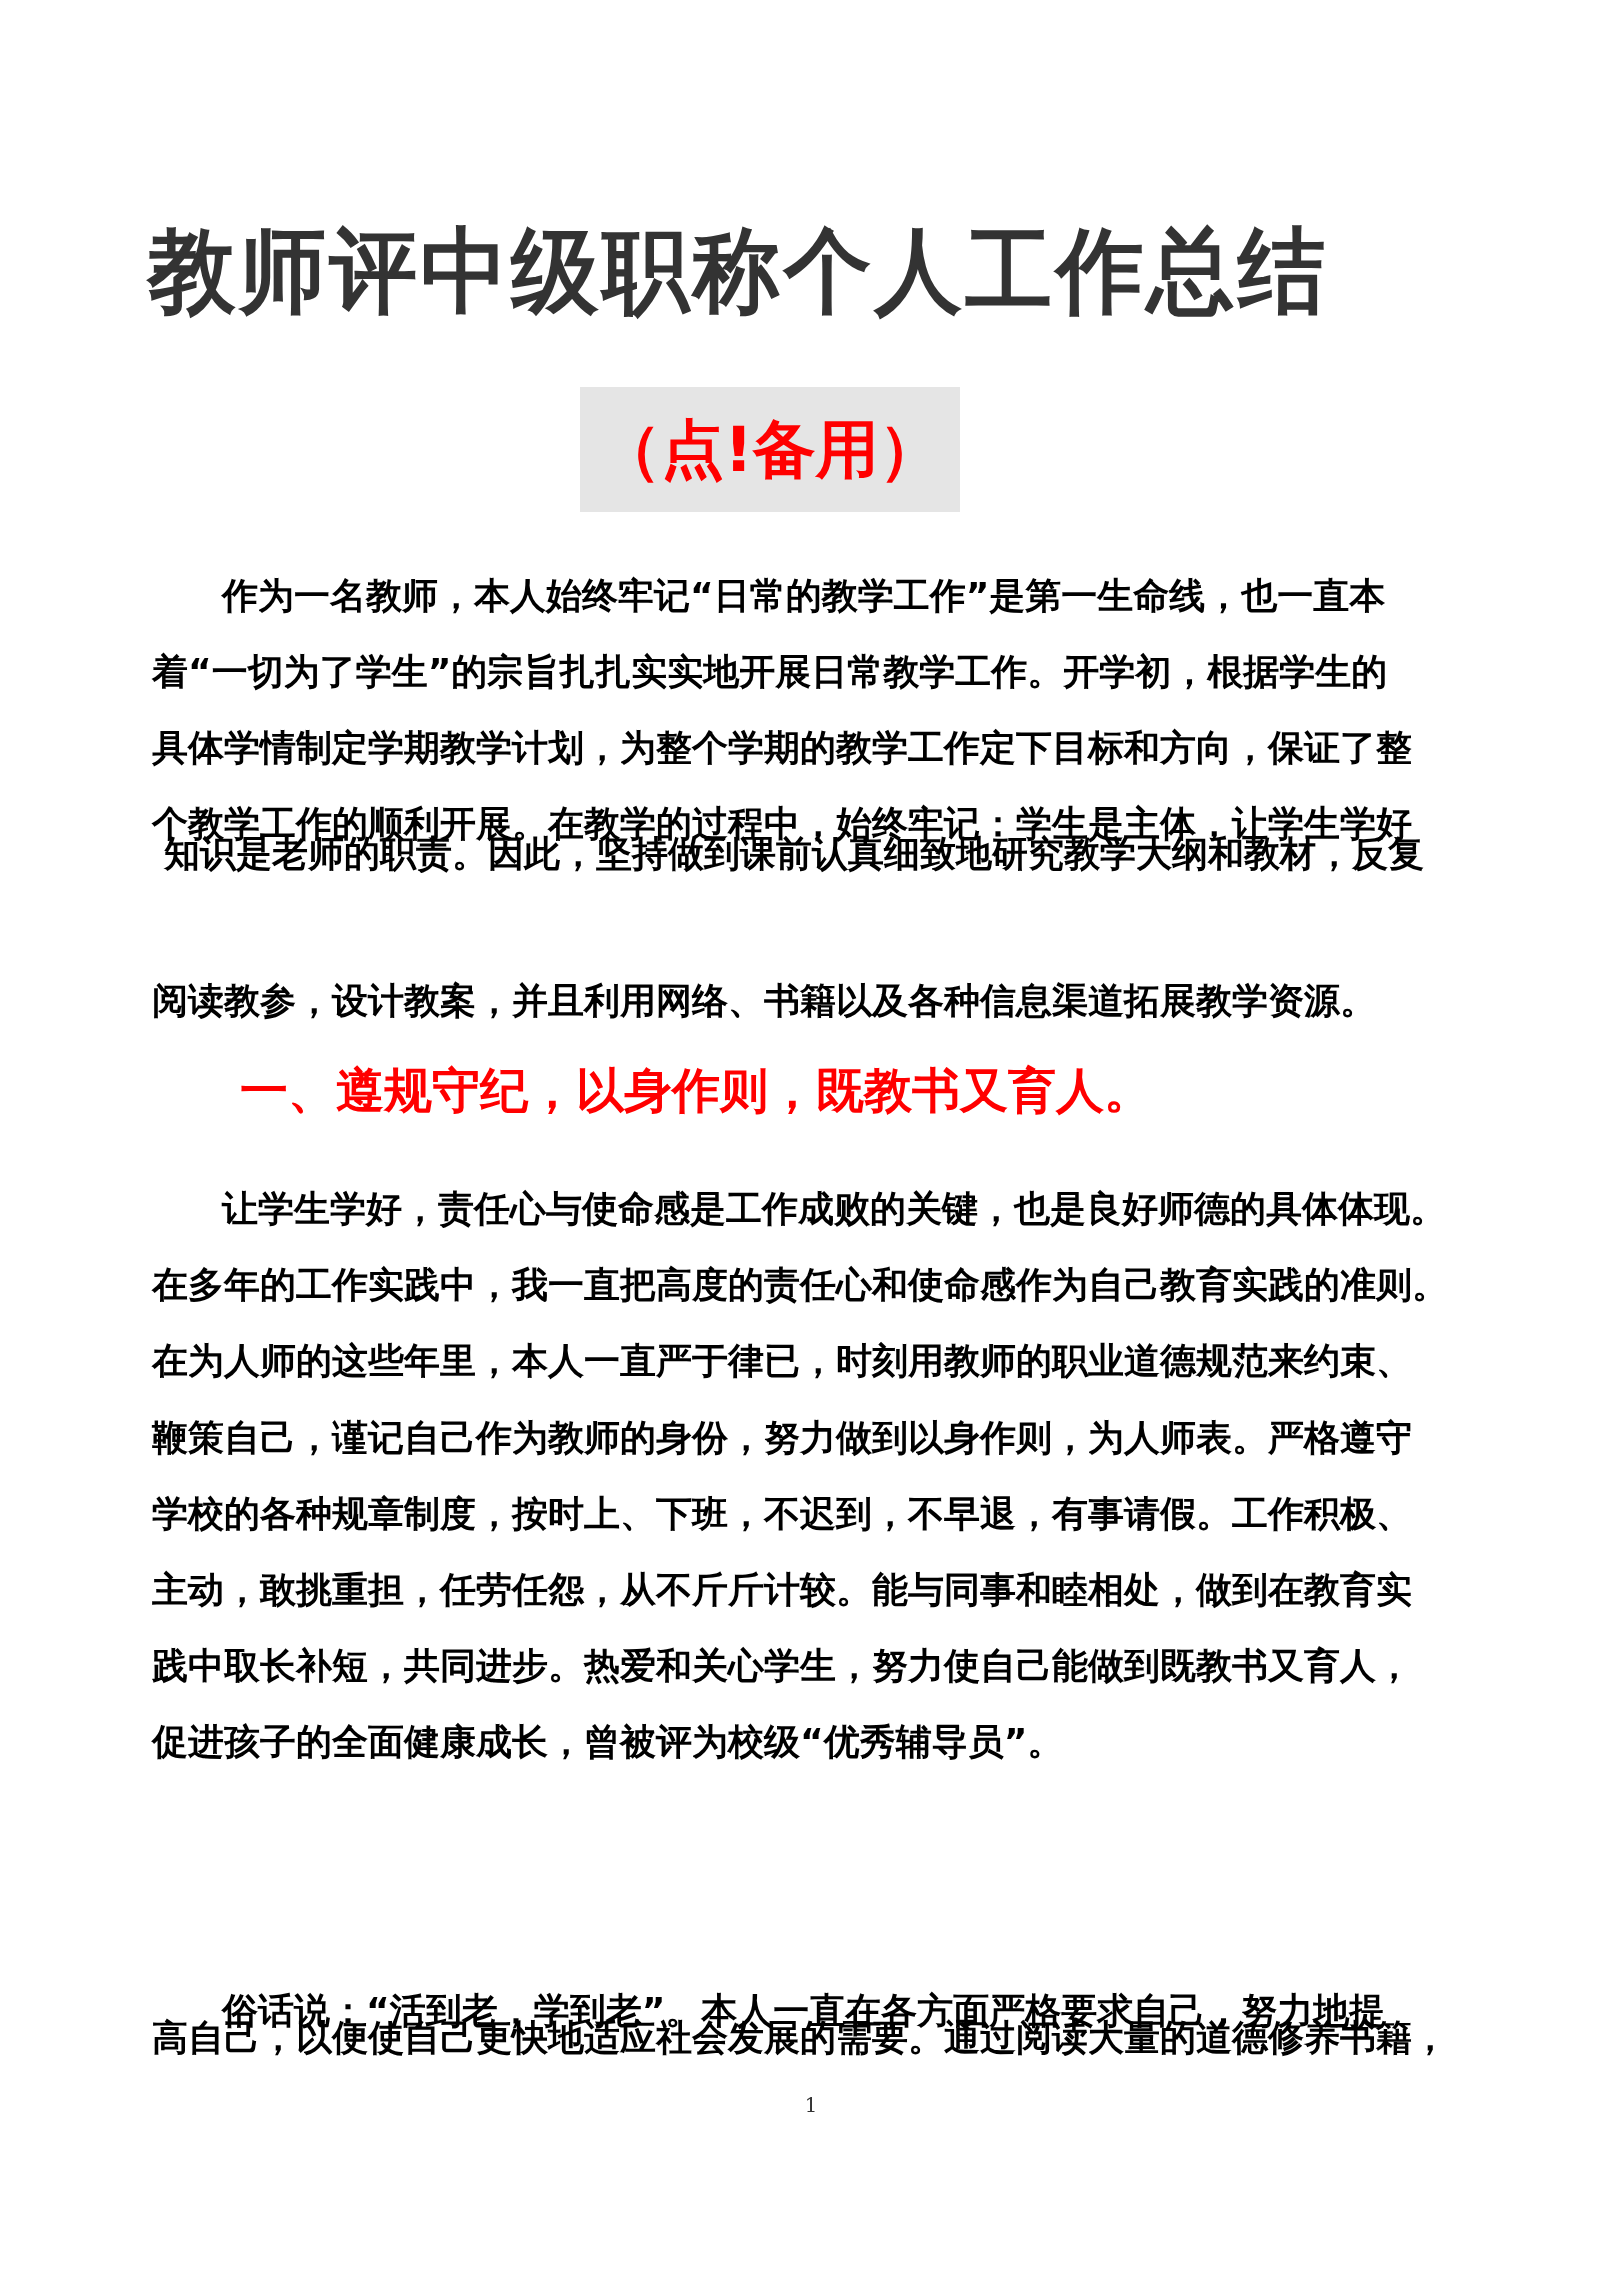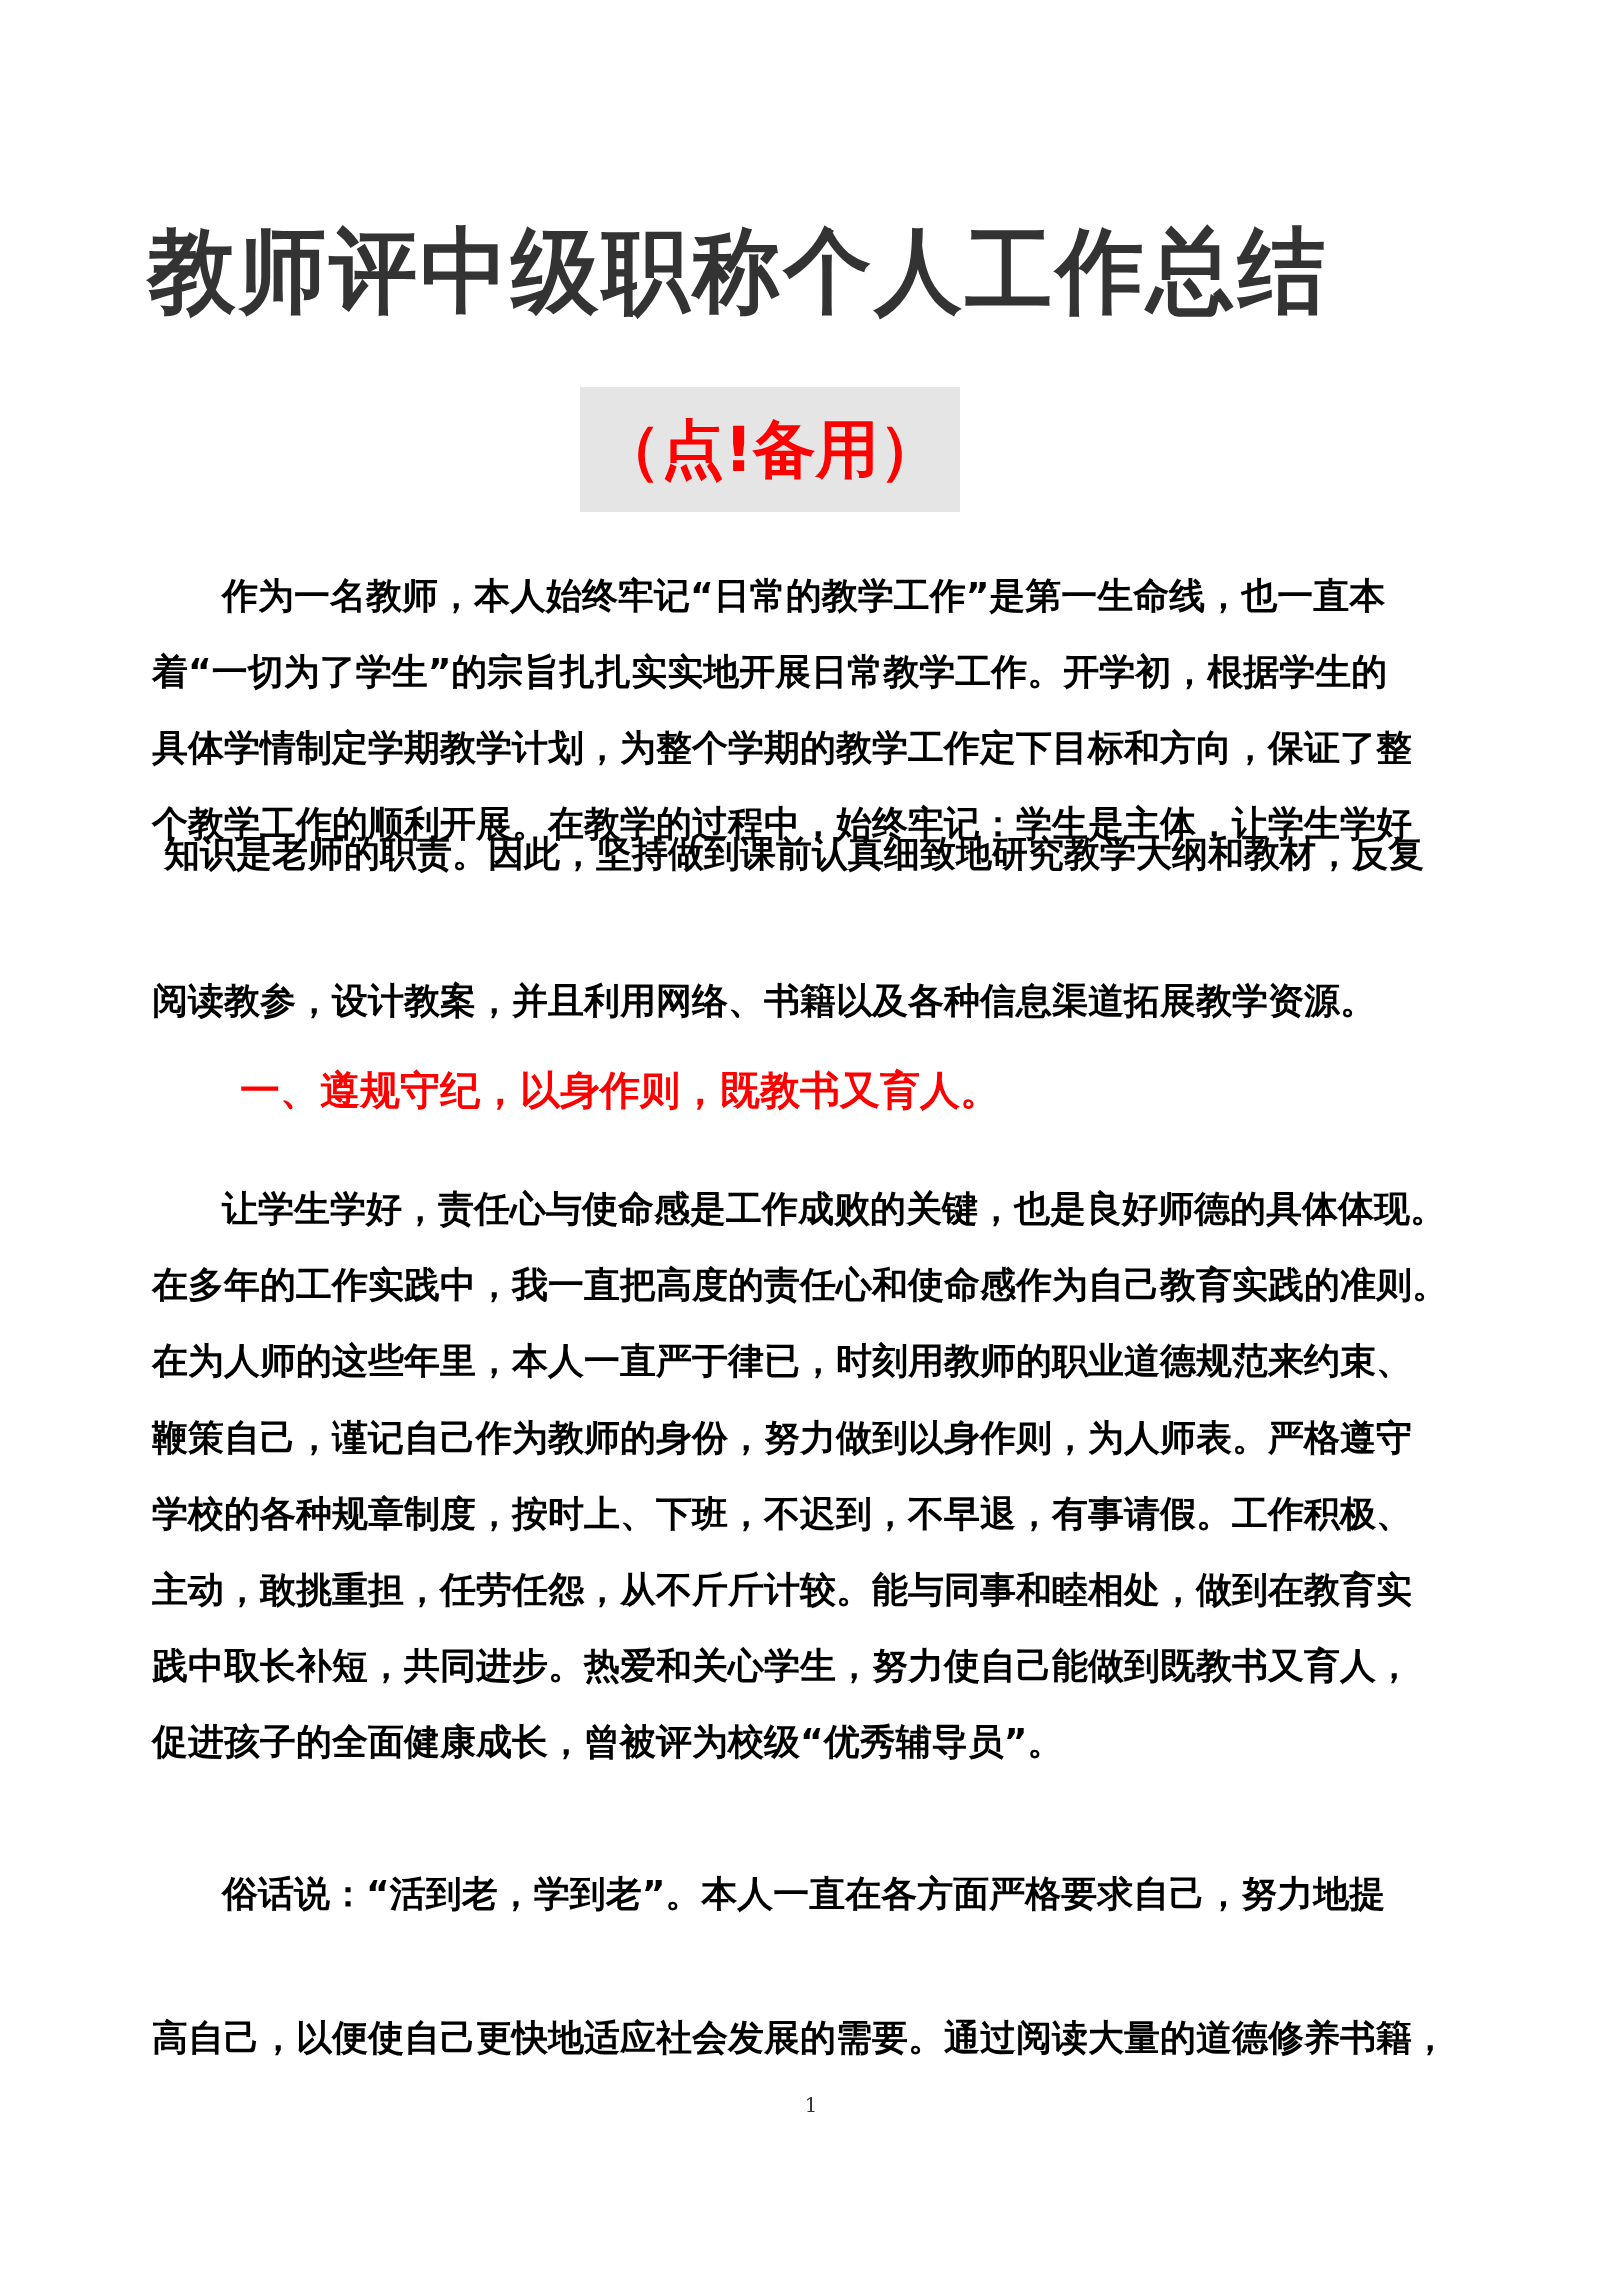--- a/index.html
+++ b/index.html
@@ -63,21 +63,21 @@
       font-weight: bold;
       color: #000000;
       white-space: nowrap;
       line-height: 54px;
       letter-spacing: 0px;
     }
     .line.indent { left: 222px; }
     .heading {
       position: absolute;
       left: 240px;
-      font-size: 40px;
+      font-size: 48px;
       font-weight: bold;
       color: #ff0000;
       white-space: nowrap;
       line-height: 54px;
     }
     .page-number {
       position: absolute;
       left: 802px;
       top: 2094px;
       width: 18px;
@@ -115,19 +115,19 @@
     <div class="line" style="top:1334px;">在为人师的这些年里，本人一直严于律已，时刻用教师的职业道德规范来约束、</div>
     <div class="line" style="top:1411px;">鞭策自己，谨记自己作为教师的身份，努力做到以身作则，为人师表。严格遵守</div>
     <div class="line" style="top:1487px;">学校的各种规章制度，按时上、下班，不迟到，不早退，有事请假。工作积极、</div>
     <div class="line" style="top:1563px;">主动，敢挑重担，任劳任怨，从不斤斤计较。能与同事和睦相处，做到在教育实</div>
     <div class="line" style="top:1639px;">践中取长补短，共同进步。热爱和关心学生，努力使自己能做到既教书又育人，</div>
     <div class="line" style="top:1715px;">促进孩子的全面健康成长，曾被评为校级“优秀辅导员”。</div>
   </div>
 
 
   <div>
-    <div class="line indent" style="top:1867px;">俗话说：“活到老，学到老”。本人一直在各方面严格要求自己，努力地提</div>
+    <div class="line indent" style="top:1984px;">俗话说：“活到老，学到老”。本人一直在各方面严格要求自己，努力地提</div>
     <div class="line" style="top:2011px;">高自己，以便使自己更快地适应社会发展的需要。通过阅读大量的道德修养书籍，</div>
   </div>
 
   <div class="page-number">1</div>
 </div>
 
 
 </body></html>

